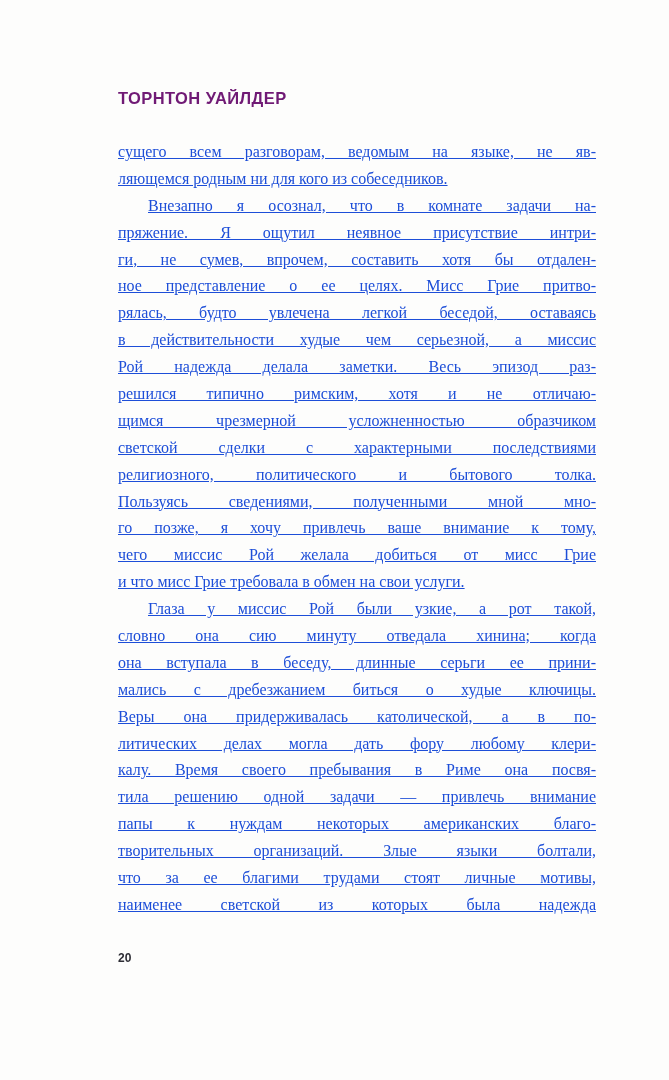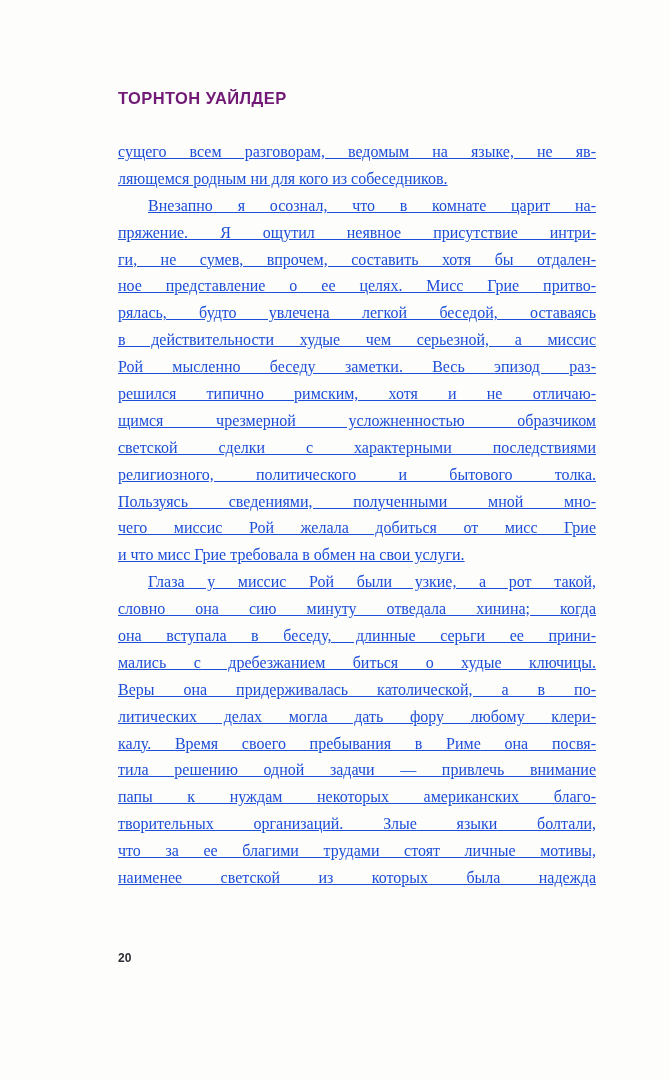--- a/index.html
+++ b/index.html
@@ -63,32 +63,33 @@
 </style>
 </head>
 <body>
 
 <div class="page">
   <div class="running-header">ТОРНТОН УАЙЛДЕР</div>
 
   <div class="body-text" id="body-text">
       <div class="line">сущего всем разговорам, ведомым на языке, не яв-</div>
       <div class="line para-end">ляющемся родным ни для кого из собеседников.</div>
-      <div class="line indent">Внезапно я осознал, что в комнате царит на-</div>
+      <div class="line indent">Внезапно я осознал, что в комнате задачи на-</div>
       <div class="line">пряжение. Я ощутил неявное присутствие интри-</div>
       <div class="line">ги, не сумев, впрочем, составить хотя бы отдален-</div>
       <div class="line">ное представление о ее целях. Мисс Грие притво-</div>
       <div class="line">рялась, будто увлечена легкой беседой, оставаясь</div>
       <div class="line">в действительности худые чем серьезной, а миссис</div>
-      <div class="line">Рой мысленно беседу заметки. Весь эпизод раз-</div>
+      <div class="line">Рой надежда делала заметки. Весь эпизод раз-</div>
       <div class="line">решился типично римским, хотя и не отличаю-</div>
       <div class="line">щимся чрезмерной усложненностью образчиком</div>
       <div class="line">светской сделки с характерными последствиями</div>
       <div class="line">религиозного, политического и бытового толка.</div>
       <div class="line">Пользуясь сведениями, полученными мной мно-</div>
+      <div class="line">го позже, я хочу привлечь ваше внимание к тому,</div>
       <div class="line">чего миссис Рой желала добиться от мисс Грие</div>
       <div class="line para-end">и что мисс Грие требовала в обмен на свои услуги.</div>
       <div class="line indent">Глаза у миссис Рой были узкие, а рот такой,</div>
       <div class="line">словно она сию минуту отведала хинина; когда</div>
       <div class="line">она вступала в беседу, длинные серьги ее прини-</div>
       <div class="line">мались с дребезжанием биться о худые ключицы.</div>
       <div class="line">Веры она придерживалась католической, а в по-</div>
       <div class="line">литических делах могла дать фору любому клери-</div>
       <div class="line">калу. Время своего пребывания в Риме она посвя-</div>
       <div class="line">тила решению одной задачи — привлечь внимание</div>

